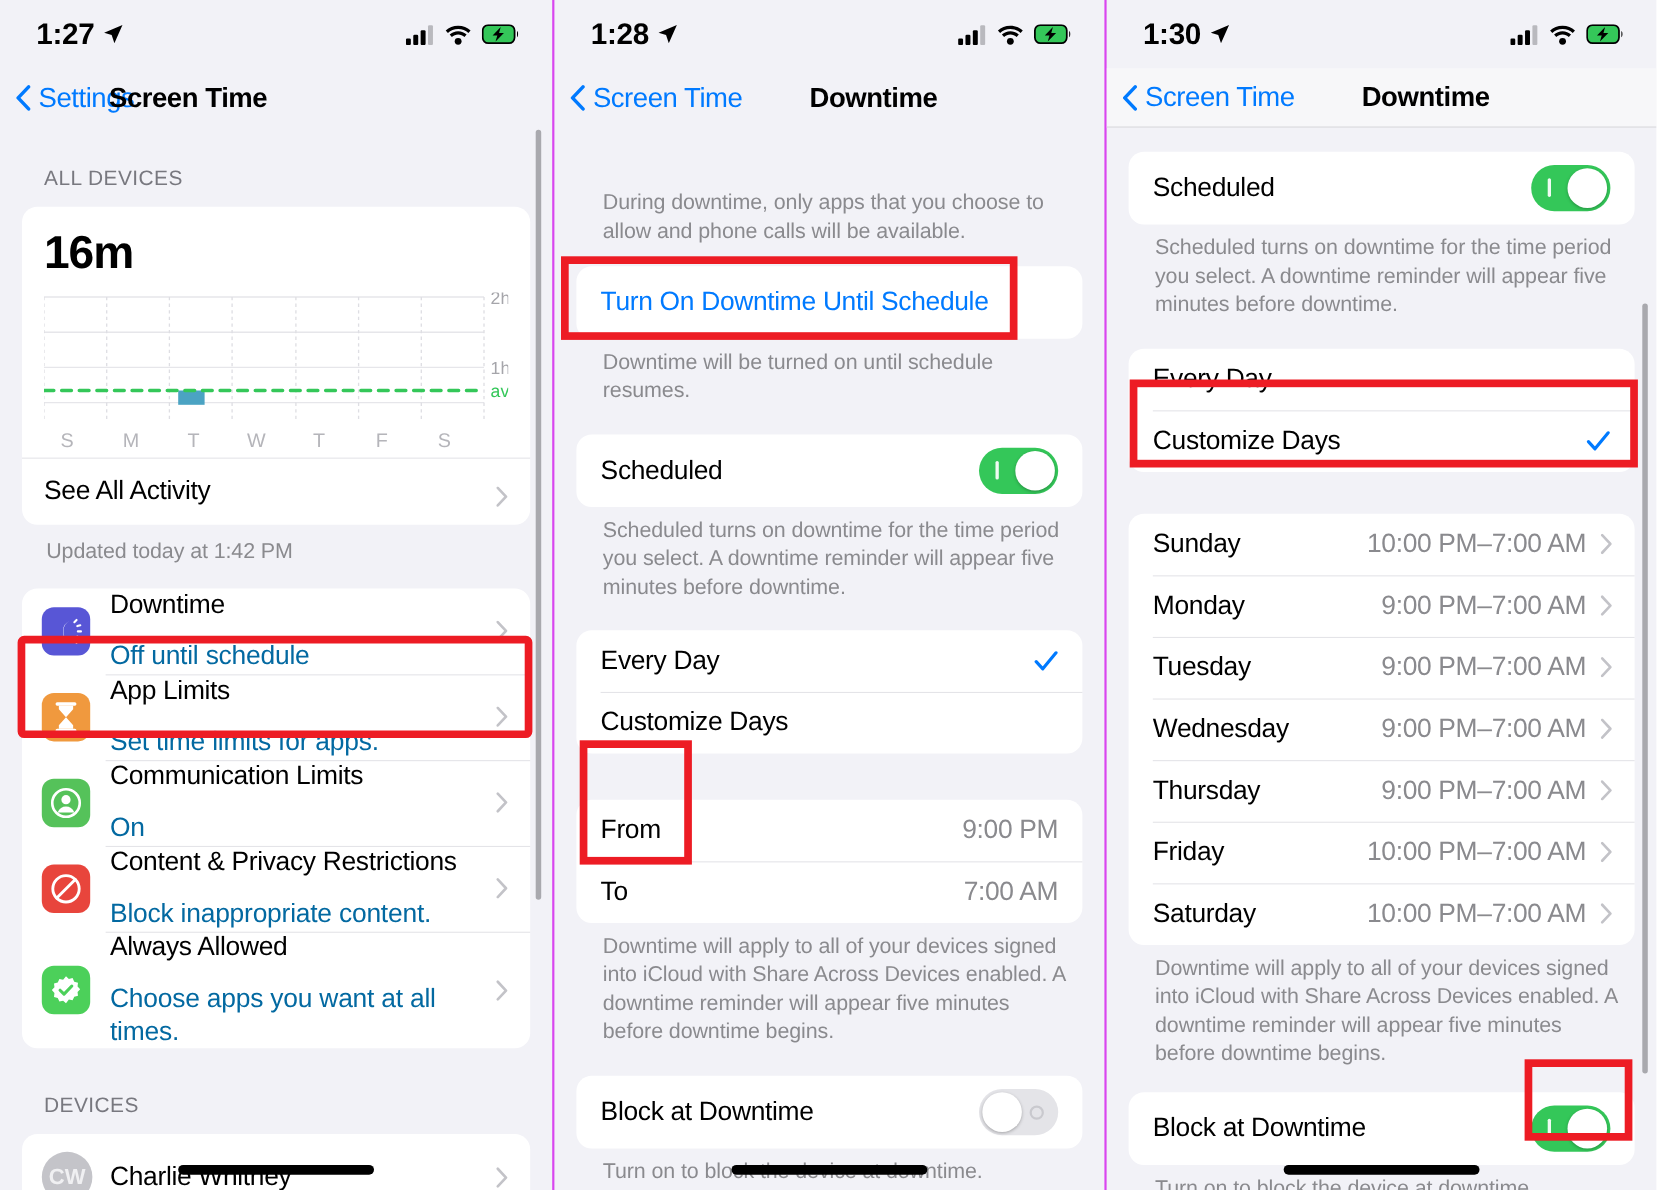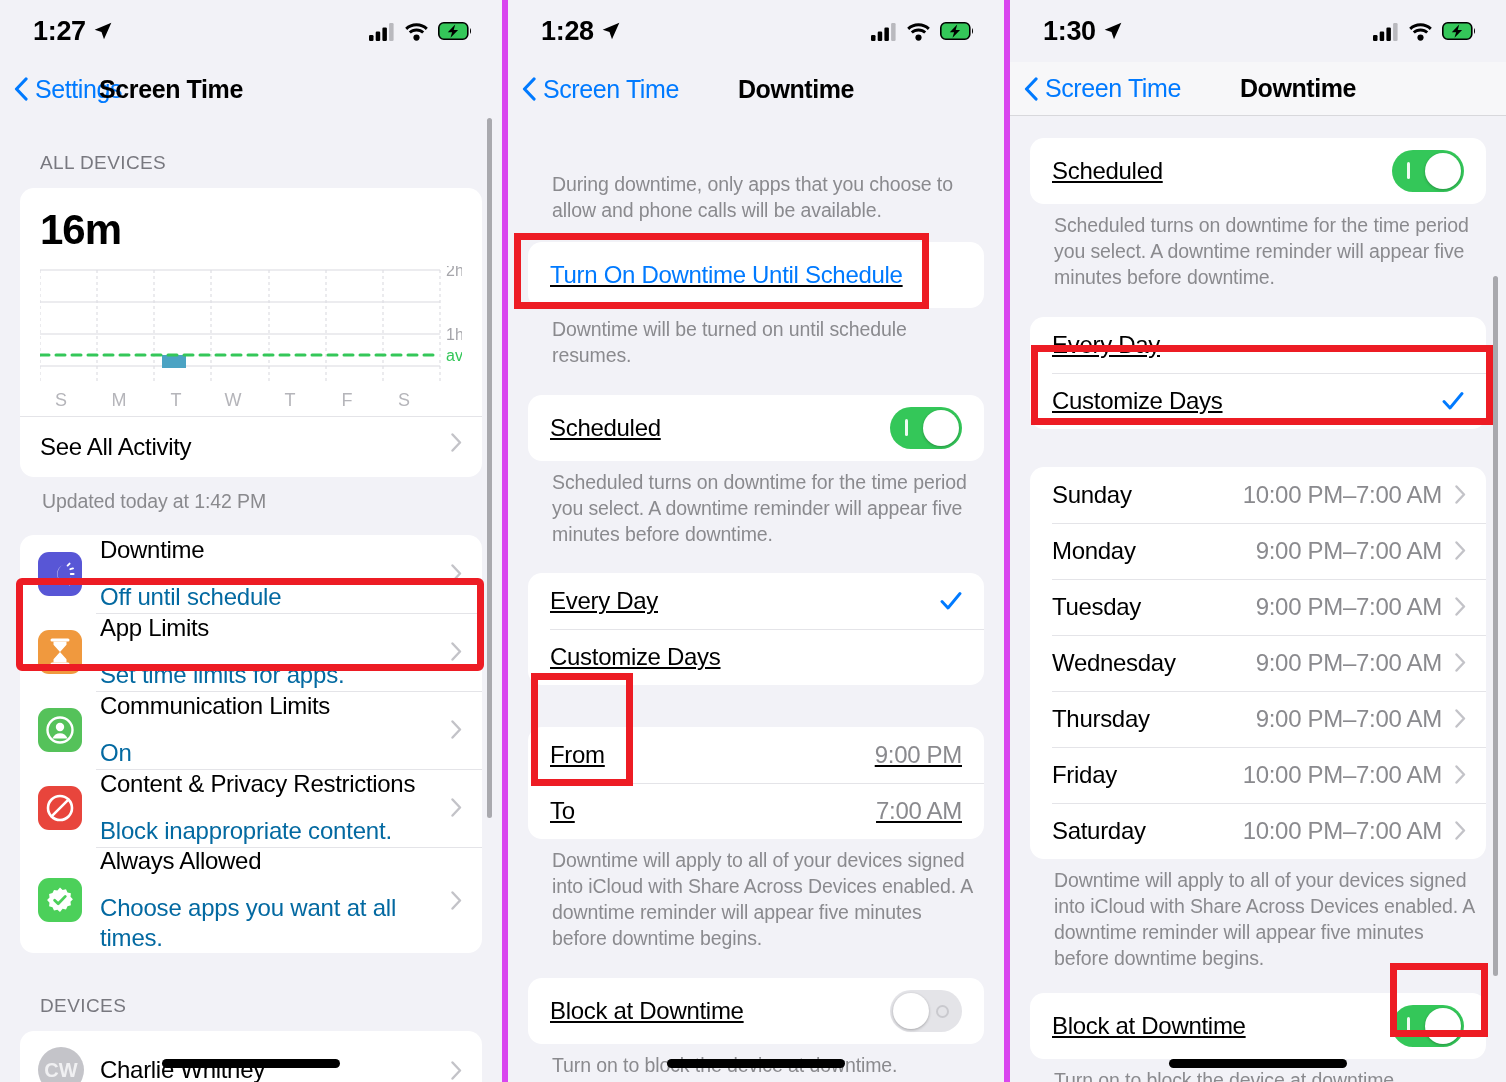--- a/index.html
+++ b/index.html
@@ -11,21 +11,21 @@
   }
   .stage { position: relative; width: 1506px; height: 1082px; display: flex; }
 
   .panel {
     position: relative;
     width: 502px; height: 1082px;
     background: #f2f2f7;
     overflow: hidden;
     flex: 0 0 502px;
   }
-  .panel.p2, .panel.p3 { border-left: 6px solid #d946ef; }
+  .panel.p2, .panel.p3 { border-left: 2px solid #d946ef; }
 
   
   .statusbar {
     position: absolute; top: 0; left: 0; right: 0; height: 62px;
     display: flex; align-items: center; justify-content: space-between;
     padding: 0 30px 0 33px;
   }
   .sb-left { display: flex; align-items: center; gap: 7px; }
   .sb-time { font-size: 27px; font-weight: 700; color: #000; letter-spacing: -0.3px; }
   .loc-icon { width: 20px; height: 20px; display: block; }
@@ -65,21 +65,21 @@
     padding: 9px 22px 0 22px; letter-spacing: -0.1px;
   }
   .footnote.centered { padding-left: 44px; padding-right: 30px; }
 
   
   .sum-card { padding: 16px 20px 0 20px; }
   .sum-label { font-size: 23px; color: #5c5c60; letter-spacing: -0.2px; }
   .sum-value { font-size: 42px; font-weight: 700; color: #000; letter-spacing: -1px; margin-top: 2px; }
   .chart-wrap { position: relative; height: 150px; margin-top: 12px; }
   .see-all {
-    display: flex; align-items: flex-start; justify-content: space-between;
+    display: flex; align-items: flex-end; justify-content: space-between;
     border-top: 1px solid #e4e4e8; margin: 0 -20px; padding: 16px 20px 16px 20px;
     font-size: 24px; color: #000; letter-spacing: -0.3px;
   }
 
   
   .row {
     display: flex; align-items: center; min-height: 78px;
     padding: 0 20px 0 18px; position: relative;
   }
   .row + .row::before {
@@ -91,21 +91,21 @@
     flex: 0 0 44px; display: flex; align-items: center; justify-content: center;
   }
   .row-text { flex: 1 1 auto; min-width: 0; }
   .row-title { font-size: 24px; color: #000; letter-spacing: -0.3px; line-height: 1.18; }
   .row-sub { font-size: 24px; color: #0369a1; letter-spacing: -0.2px; line-height: 1.25; margin-top: 18px; }
   .chev { width: 11px; height: 19px; flex: 0 0 11px; display: block; }
 
   
   .prow {
     display: flex; align-items: center; justify-content: space-between;
-    min-height: 58px; padding: 0 22px; position: relative; text-decoration: underline;
+    min-height: 58px; padding: 0 22px; position: relative;
   }
   .prow + .prow::before {
     content: ""; position: absolute; left: 22px; right: 0; top: 0;
     height: 1px; background: #e4e4e8;
   }
   .prow-label { font-size: 24px; color: #000; letter-spacing: -0.3px; }
   .prow-action { font-size: 24px; color: #007aff; letter-spacing: -0.3px; }
   .prow-value { font-size: 24px; color: #8a8a8e; letter-spacing: -0.3px; }
   .check { width: 22px; height: 22px; display: block; }
 

